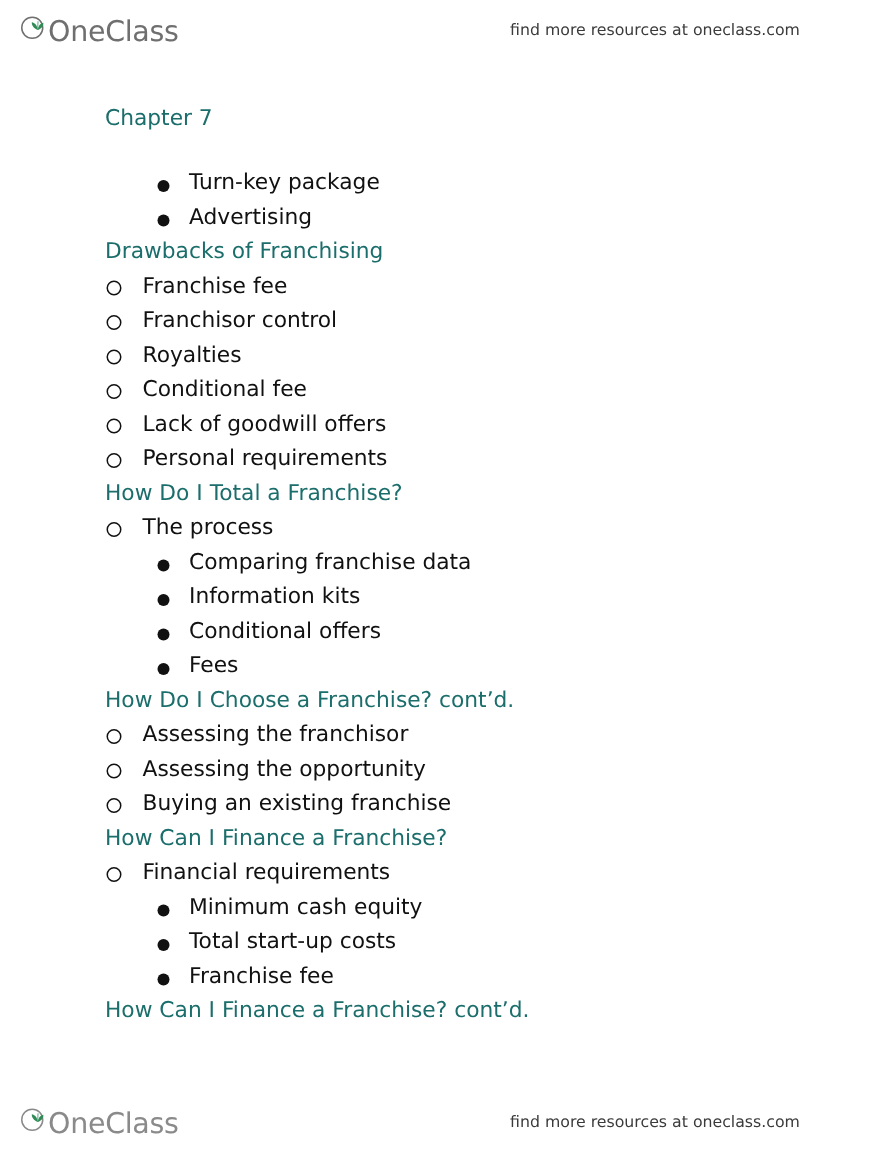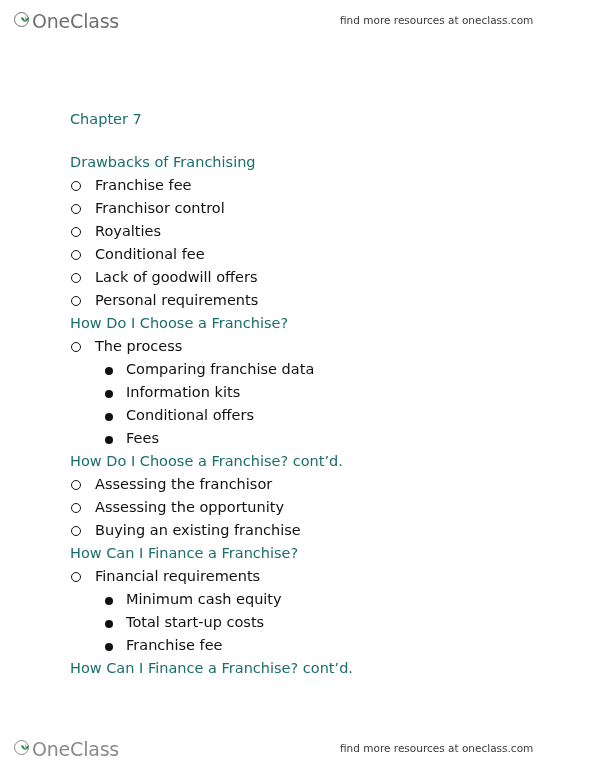--- a/index.html
+++ b/index.html
@@ -80,21 +80,20 @@
     color: #3b3b3b;
     white-space: nowrap;
   }
 
   
   .content {
     position: absolute;
     left: 0;
     top: 68px;
     width: 593px;
-    margin-top: 40px;
   }
 
   .heading {
     color: #1b6e6b;
     font-family: "DejaVu Sans", sans-serif;
     font-size: 14.5px;
     font-weight: 400;
     line-height: 23px;
     margin: 0;
     padding-left: 70px;
@@ -160,20 +159,30 @@
       </span>
       <span class="brand-word">OneClass</span>
     </div>
     <div class="promo">find more resources at oneclass.com</div>
   </div>
 
   <div class="content">
 
     <h1 class="heading chapter">Chapter 7</h1>
 
+    <ul class="lvl lvl2">
+      <li>
+        <span class="bullet-disc"></span>
+        <span>Turn-key package</span>
+      </li>
+      <li>
+        <span class="bullet-disc"></span>
+        <span>Advertising</span>
+      </li>
+    </ul>
 
     <h2 class="heading">Drawbacks of Franchising</h2>
 
     <ul class="lvl lvl1">
       <li>
         <span class="bullet-ring"></span>
         <span>Franchise fee</span>
       </li>
       <li>
         <span class="bullet-ring"></span>
@@ -190,21 +199,21 @@
       <li>
         <span class="bullet-ring"></span>
         <span>Lack of goodwill offers</span>
       </li>
       <li>
         <span class="bullet-ring"></span>
         <span>Personal requirements</span>
       </li>
     </ul>
 
-    <h2 class="heading">How Do I Choose a Franchise?</h2>
+    <h2 class="heading">How Do I Total a Franchise?</h2>
 
     <ul class="lvl lvl1">
       <li>
         <span class="bullet-ring"></span>
         <span>The process</span>
       </li>
     </ul>
 
     <ul class="lvl lvl2">
       <li>

